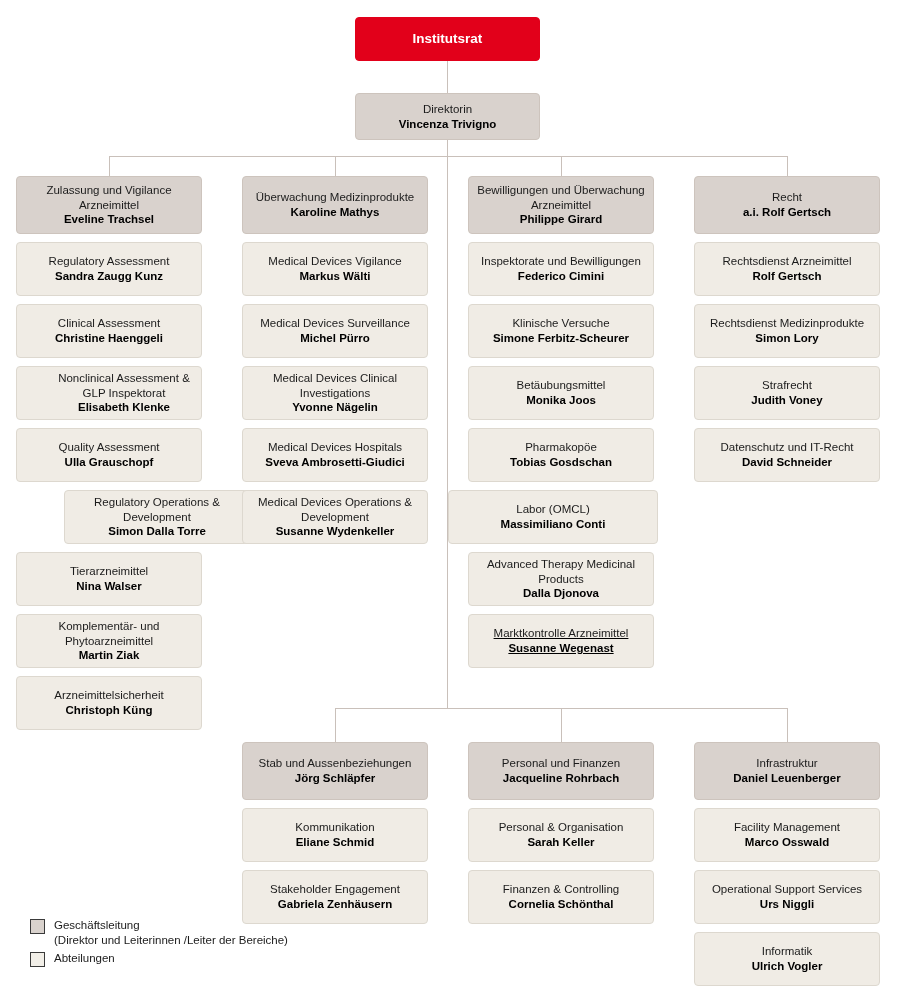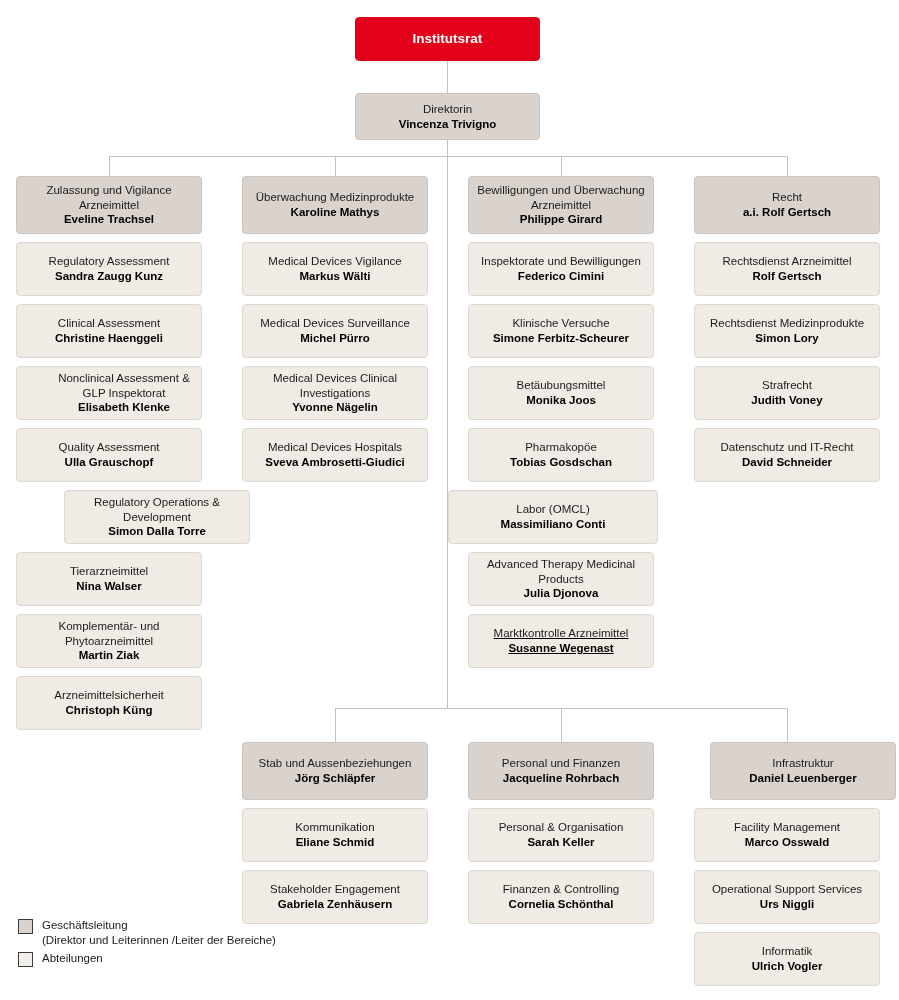--- a/index.html
+++ b/index.html
@@ -64,21 +64,21 @@
     background: #d9d2cd;
     border: 1px solid #cdc4bd;
   }
   .node.dept {
     background: #f0ece5;
     border: 1px solid #ddd8cf;
   }
 
   .legend {
     position: absolute;
-    left: 18px;
+    left: 30px;
     top: 918px;
     width: 330px;
   }
   .legend-row {
     display: flex;
     align-items: flex-start;
     margin-bottom: 3px;
   }
   .legend-swatch {
     width: 15px;
@@ -169,20 +169,24 @@
       <div class="person">Michel Pürro</div>
     </div>
     <div class="node dept" style="left: 242px; top: 366px; width: 186px; height: 54px;">
       <div class="unit">Medical Devices Clinical Investigations</div>
       <div class="person">Yvonne Nägelin</div>
     </div>
     <div class="node dept" style="left: 242px; top: 428px; width: 186px; height: 54px;">
       <div class="unit">Medical Devices Hospitals</div>
       <div class="person">Sveva Ambrosetti-Giudici</div>
     </div>
+    <div class="node dept" style="left: 242px; top: 490px; width: 186px; height: 54px;">
+      <div class="unit">Medical Devices Operations &amp; Development</div>
+      <div class="person">Susanne Wydenkeller</div>
+    </div>
     <div class="node lead" style="left: 468px; top: 176px; width: 186px; height: 58px;">
       <div class="unit">Bewilligungen und Überwachung Arzneimittel</div>
       <div class="person">Philippe Girard</div>
     </div>
     <div class="node dept" style="left: 468px; top: 242px; width: 186px; height: 54px;">
       <div class="unit">Inspektorate und Bewilligungen</div>
       <div class="person">Federico Cimini</div>
     </div>
     <div class="node dept" style="left: 468px; top: 304px; width: 186px; height: 54px;">
       <div class="unit">Klinische Versuche</div>
@@ -195,21 +199,21 @@
     <div class="node dept" style="left: 468px; top: 428px; width: 186px; height: 54px;">
       <div class="unit">Pharmakopöe</div>
       <div class="person">Tobias Gosdschan</div>
     </div>
     <div class="node dept" style="left: 448px; top: 490px; width: 210px; height: 54px;">
       <div class="unit">Labor (OMCL)</div>
       <div class="person">Massimiliano Conti</div>
     </div>
     <div class="node dept" style="left: 468px; top: 552px; width: 186px; height: 54px;">
       <div class="unit">Advanced Therapy Medicinal Products</div>
-      <div class="person">Julia Djonova</div>
+      <div class="person">Dalla Djonova</div>
     </div>
     <div class="node dept" style="left: 468px; top: 614px; width: 186px; height: 54px; text-decoration: underline;">
       <div class="unit">Marktkontrolle Arzneimittel</div>
       <div class="person">Susanne Wegenast</div>
     </div>
     <div class="node lead" style="left: 694px; top: 176px; width: 186px; height: 58px;">
       <div class="unit">Recht</div>
       <div class="person">a.i. Rolf Gertsch</div>
     </div>
     <div class="node dept" style="left: 694px; top: 242px; width: 186px; height: 54px;">
@@ -245,21 +249,21 @@
       <div class="person">Jacqueline Rohrbach</div>
     </div>
     <div class="node dept" style="left: 468px; top: 808px; width: 186px; height: 54px;">
       <div class="unit">Personal &amp; Organisation</div>
       <div class="person">Sarah Keller</div>
     </div>
     <div class="node dept" style="left: 468px; top: 870px; width: 186px; height: 54px;">
       <div class="unit">Finanzen &amp; Controlling</div>
       <div class="person">Cornelia Schönthal</div>
     </div>
-    <div class="node lead" style="left: 710px; top: 742px; width: 186px; height: 58px;">
+    <div class="node lead" style="left: 694px; top: 742px; width: 186px; height: 58px;">
       <div class="unit">Infrastruktur</div>
       <div class="person">Daniel Leuenberger</div>
     </div>
     <div class="node dept" style="left: 694px; top: 808px; width: 186px; height: 54px;">
       <div class="unit">Facility Management</div>
       <div class="person">Marco Osswald</div>
     </div>
     <div class="node dept" style="left: 694px; top: 870px; width: 186px; height: 54px;">
       <div class="unit">Operational Support Services</div>
       <div class="person">Urs Niggli</div>

